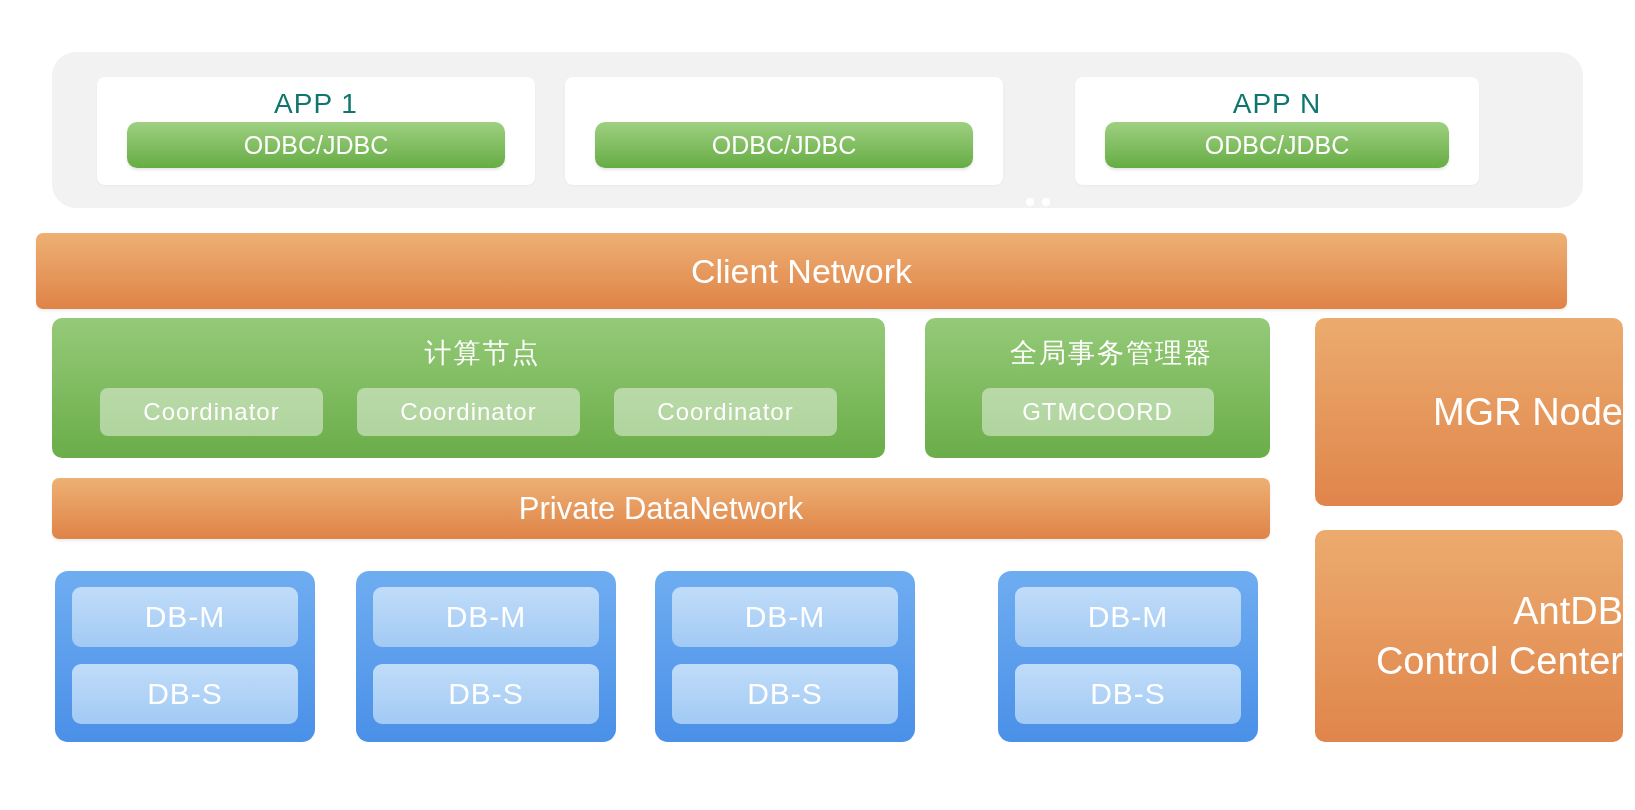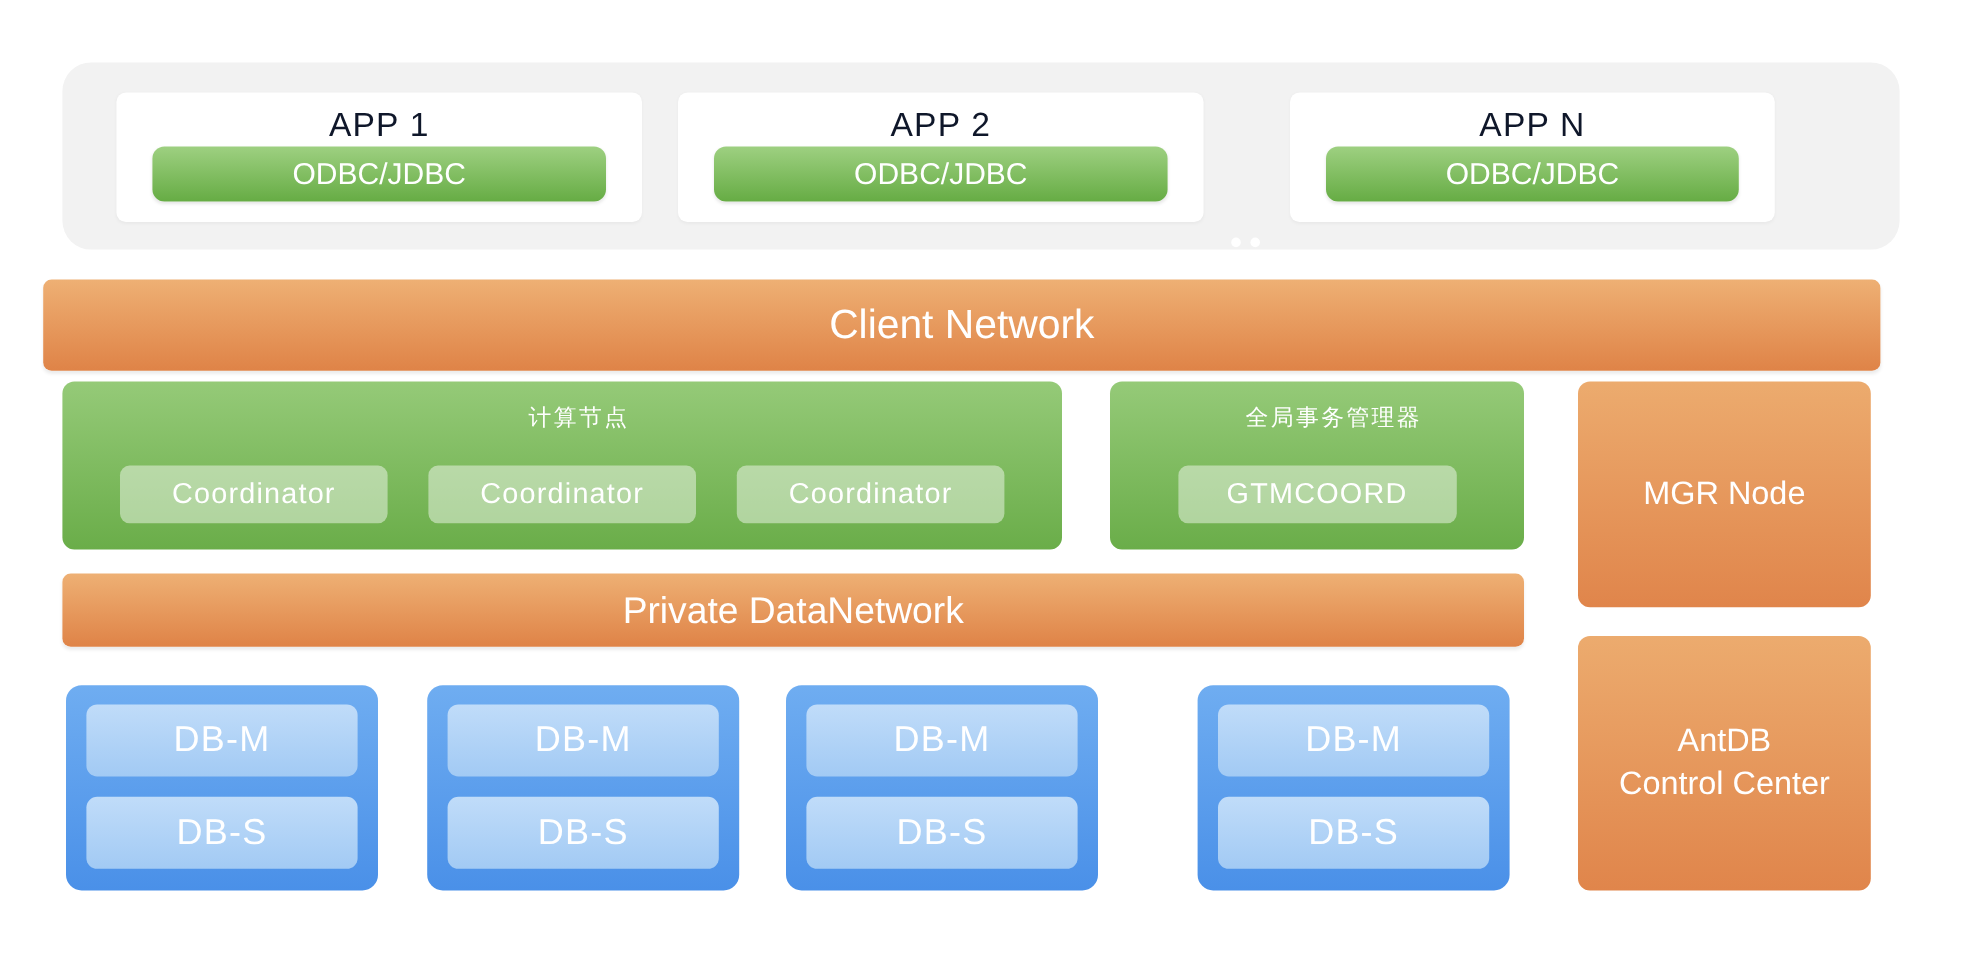--- a/index.html
+++ b/index.html
@@ -28,21 +28,21 @@
     height: 108px;
     background: #ffffff;
     border-radius: 8px;
     box-shadow: 0 1px 3px rgba(0,0,0,0.04);
     text-align: center;
   }
   .app-card .app-title {
     margin-top: 11px;
     font-size: 28px;
     letter-spacing: 1px;
-    color: #0f172a;
+    color: #0f766e;
   }
   .app-card .odbc-btn {
     position: absolute;
     left: 30px; right: 30px;
     bottom: 17px;
     height: 46px;
     line-height: 46px;
     border-radius: 10px;
     background: linear-gradient(180deg, #9ed081 0%, #66ac44 100%);
     color: #ffffff;
@@ -88,21 +88,21 @@
   .green-box {
     position: absolute;
     top: 318px; height: 140px;
     border-radius: 10px;
     background: linear-gradient(180deg, #95ca78 0%, #6aad49 100%);
     color: #ffffff;
   }
   .green-box .g-title {
     text-align: center;
     margin-top: 17px;
-    font-size: 19px;
+    font-size: 27px;
     letter-spacing: 2px;
     margin-left: 28px;
   }
   .chip-row {
     position: absolute;
     left: 0; right: 0; bottom: 22px;
     display: flex;
     justify-content: center;
     gap: 34px;
     padding: 0 48px;
@@ -118,30 +118,30 @@
     color: #ffffff;
     font-size: 24px;
     letter-spacing: 1px;
   }
   .compute-box { left: 52px; width: 833px; }
   .gtm-box { left: 925px; width: 345px; }
 
   
   .orange-box {
     position: absolute;
-    left: 1315px; width: 244px;
+    left: 1315px; width: 308px;
     border-radius: 10px;
     background: linear-gradient(180deg, #ecab6e 0%, #e0854b 100%);
     color: #ffffff;
     display: flex;
     flex-direction: column;
-    align-items: center;
+    align-items: flex-end;
     justify-content: center;
     text-align: center;
-    font-size: 27px;
+    font-size: 38px;
     line-height: 1.32;
   }
   .mgr-box { top: 318px; height: 188px; }
   .acc-box { top: 530px; height: 212px; }
 
   
   .db-box {
     position: absolute;
     top: 571px; height: 171px;
     width: 260px;
@@ -171,21 +171,20 @@
 <body>
 
 <div class="stage">
 
   <div class="app-panel">
     <div class="app-card c1">
       <div class="app-title">APP 1</div>
       <div class="odbc-btn">ODBC/JDBC</div>
     </div>
     <div class="app-card c2">
-      <div class="app-title">APP 2</div>
       <div class="odbc-btn">ODBC/JDBC</div>
     </div>
     <div class="app-card cn">
       <div class="app-title">APP N</div>
       <div class="odbc-btn">ODBC/JDBC</div>
     </div>
     <span class="dot d1"></span>
     <span class="dot d2"></span>
     <span class="dot d3"></span>
   </div>

